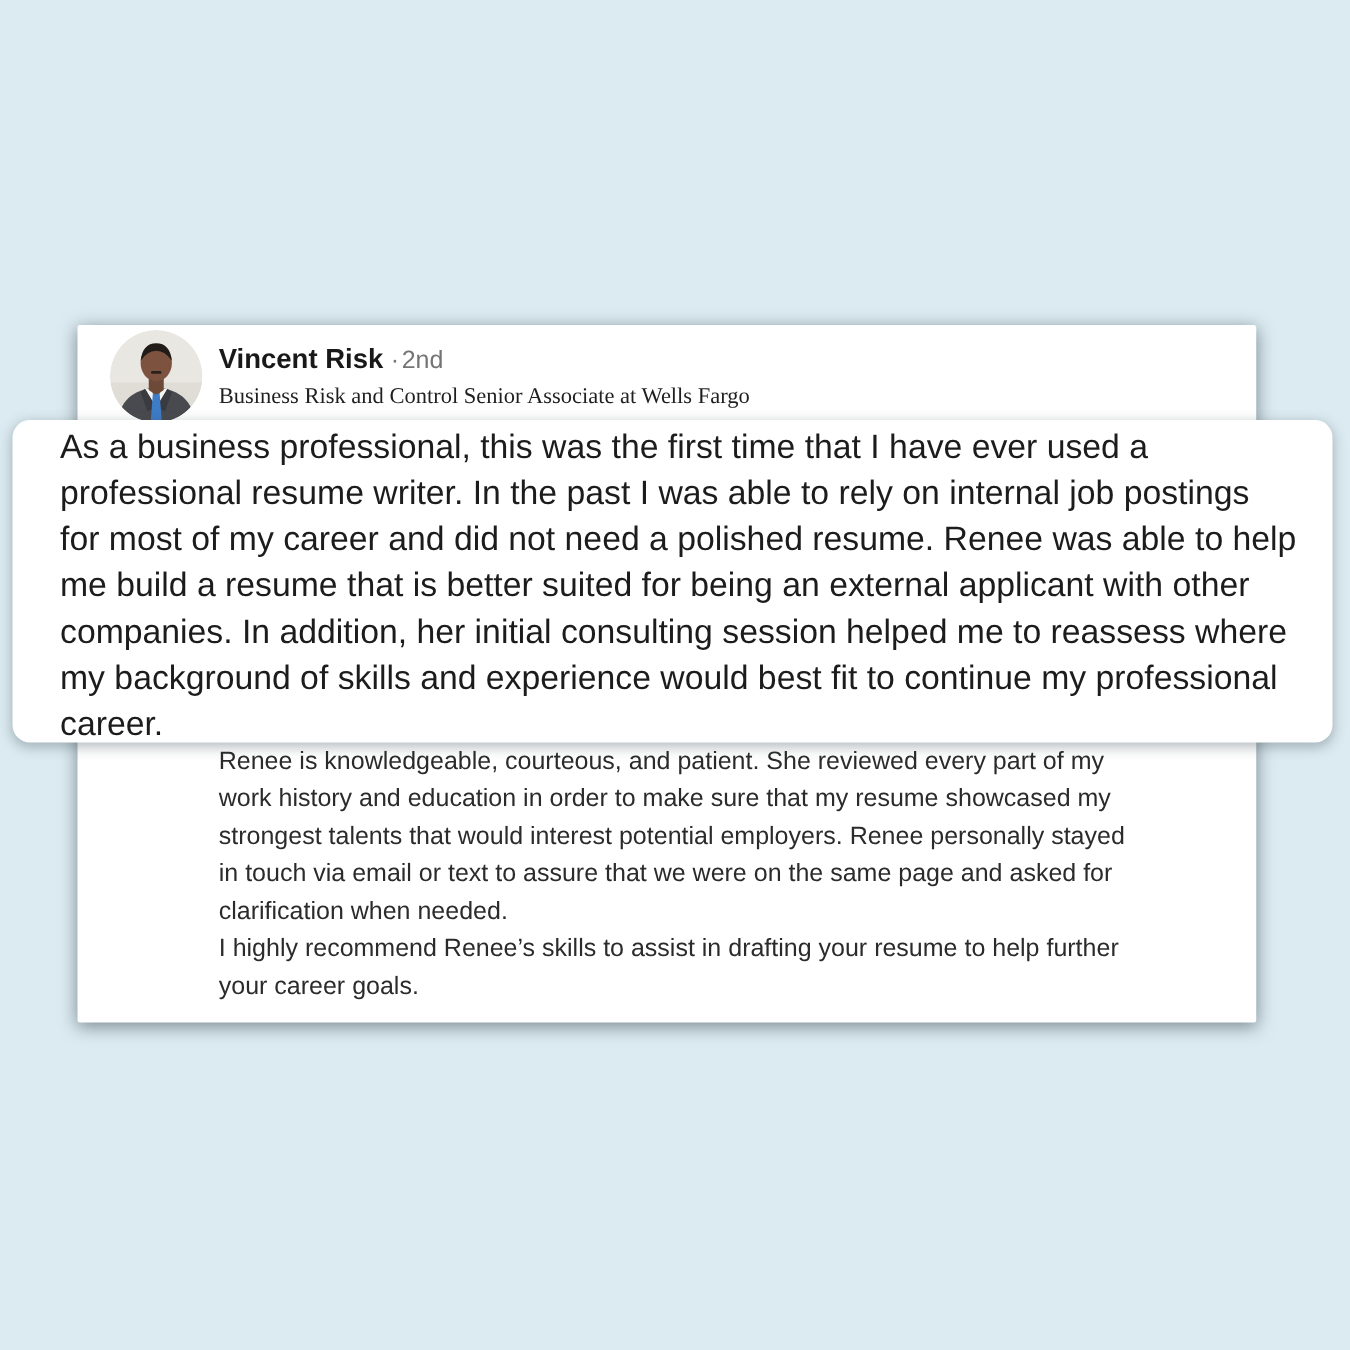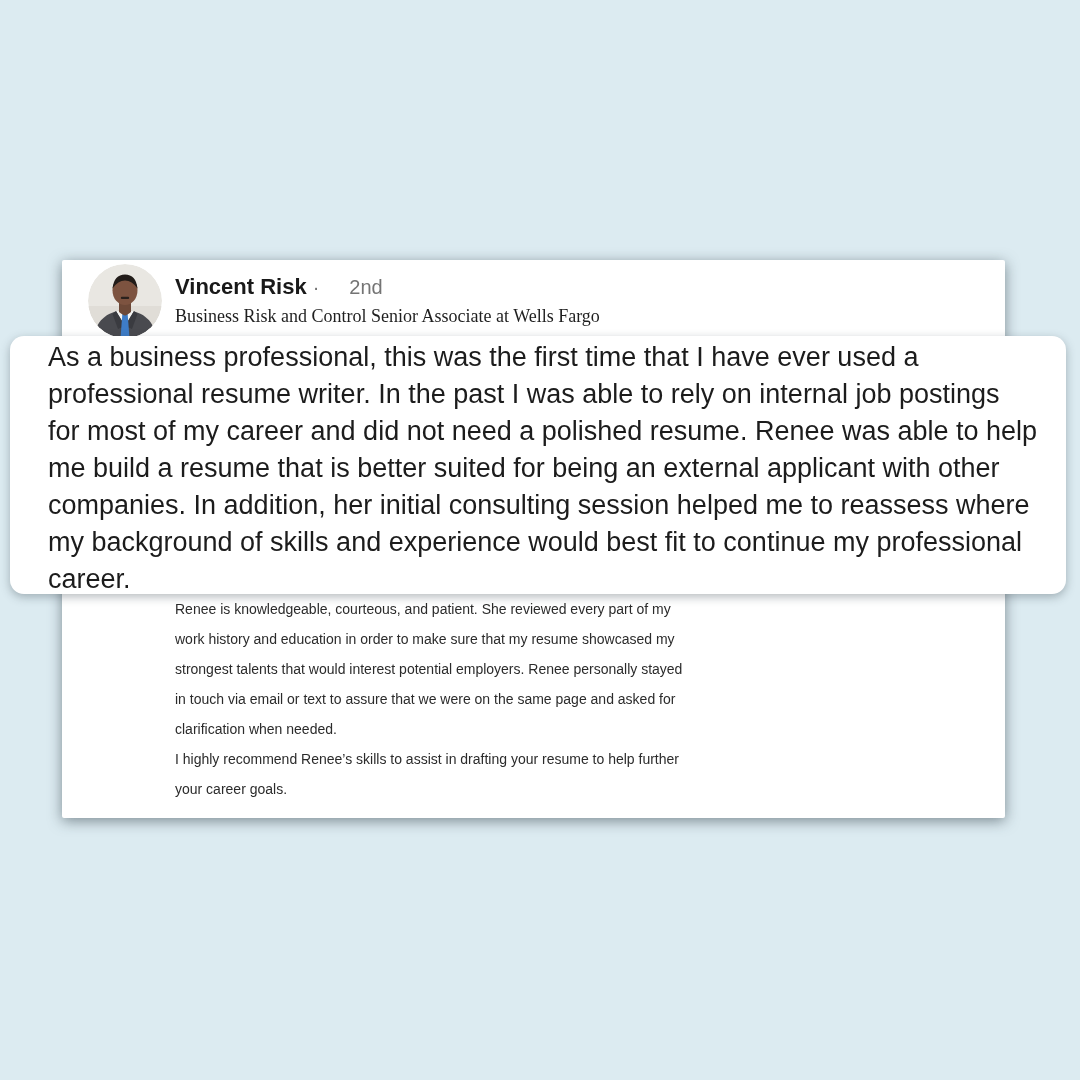--- a/index.html
+++ b/index.html
@@ -38,35 +38,34 @@
     color:#191919;
   }
   .degree-sep{
     font-size:20px;
     color:#747474;
     margin:0 2px 0 6px;
   }
   .degree{
     font-size:20px;
     color:#747474;
-    margin-left:28px;
   }
   .headline{
     position:absolute;
     left:113px;top:46px;
     font-size:18px;
     color:#1f1f1f;
     white-space:nowrap;
     font-family:Liberation Serif, serif;
   }
   .body-text{
     position:absolute;
     left:113px;top:334px;
     width:830px;
-    font-size:14px;
+    font-size:20px;
     line-height:30px;
     color:#2b2b2b;
     white-space:pre-line;
   }
   .overlay{
     position:absolute;
     left:10px;top:336px;
     width:1056px;height:258px;
     background:#ffffff;
     box-shadow:0 3px 10px rgba(45,60,70,0.35);

